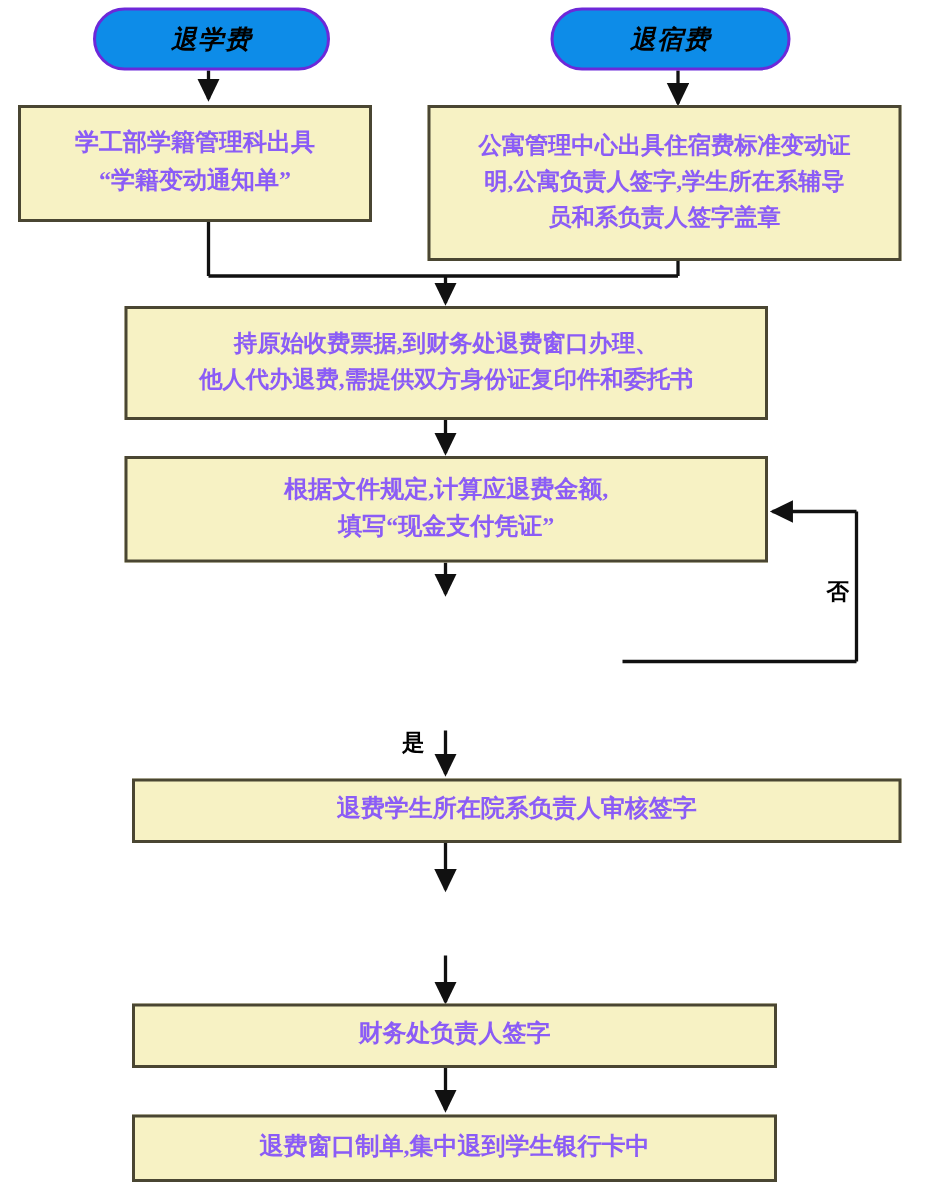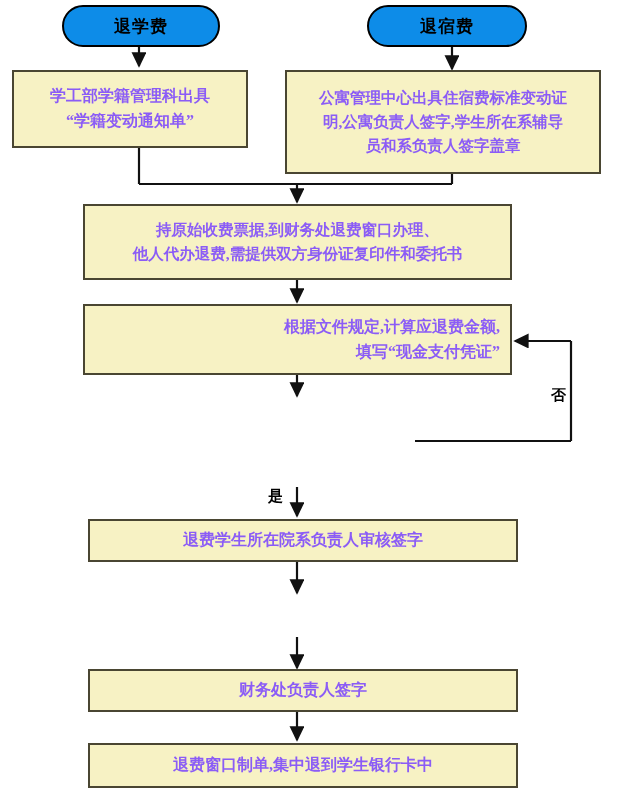--- a/index.html
+++ b/index.html
@@ -28,26 +28,27 @@
   .node {
     position: absolute;
     box-sizing: border-box;
     display: flex;
     align-items: center;
     justify-content: center;
     text-align: center;
   }
   .terminator {
     background: #0d8ce8;
-    border: 2px solid #000000;
+    border: 2px solid #6d28d9;
     border-radius: 999px;
     color: #000000;
     font-size: 17px;
     font-weight: 700;
     letter-spacing: 1px;
+    font-style: italic;
   }
   .process {
     background: #f7f2c4;
     border: 2px solid #4a4632;
     color: #8b5cf6;
     font-size: 16px;
     font-weight: 700;
     line-height: 1.55;
     padding: 4px 10px;
   }
@@ -141,26 +142,26 @@
     <span class="proc-line">公寓管理中心出具住宿费标准变动证</span>
     <span class="proc-line">明,公寓负责人签字,学生所在系辅导</span>
     <span class="proc-line">员和系负责人签字盖章</span>
   </div>
 
   <div class="node process" style="left:83px; top:204px; width:429px; height:76px; flex-direction:column; font-size:15.5px;text-align:center;">
     <span class="proc-line">持原始收费票据,到财务处退费窗口办理、</span>
     <span class="proc-line">他人代办退费,需提供双方身份证复印件和委托书</span>
   </div>
 
-  <div class="node process" style="left:83px; top:304px; width:429px; height:71px; flex-direction:column;align-items:flex-end;">
+  <div class="node process" style="left:83px; top:304px; width:429px; height:71px; flex-direction:column;">
     <span class="proc-line">根据文件规定,计算应退费金额,</span>
     <span class="proc-line">填写“现金支付凭证”</span>
   </div>
 
-  <div class="node process" style="left:88px; top:519px; width:430px; height:43px;">
+  <div class="node process" style="left:88px; top:519px; width:513px; height:43px;">
     <span class="proc-line">退费学生所在院系负责人审核签字</span>
   </div>
 
 
   <div class="node process" style="left:88px; top:669px; width:430px; height:43px;">
     <span class="proc-line">财务处负责人签字</span>
   </div>
 
   <div class="node process" style="left:88px; top:743px; width:430px; height:45px;">
     <span class="proc-line">退费窗口制单,集中退到学生银行卡中</span>

